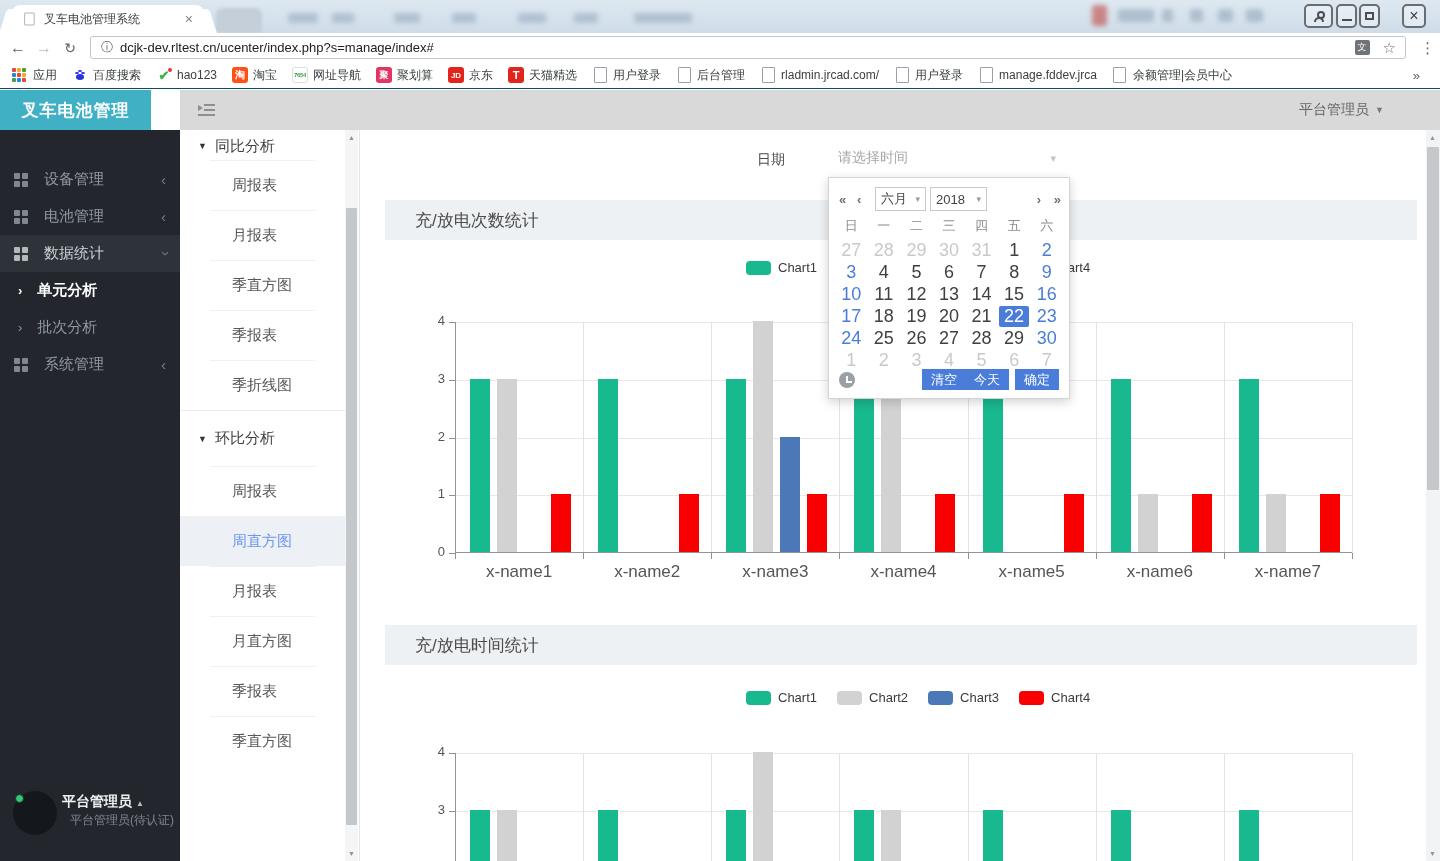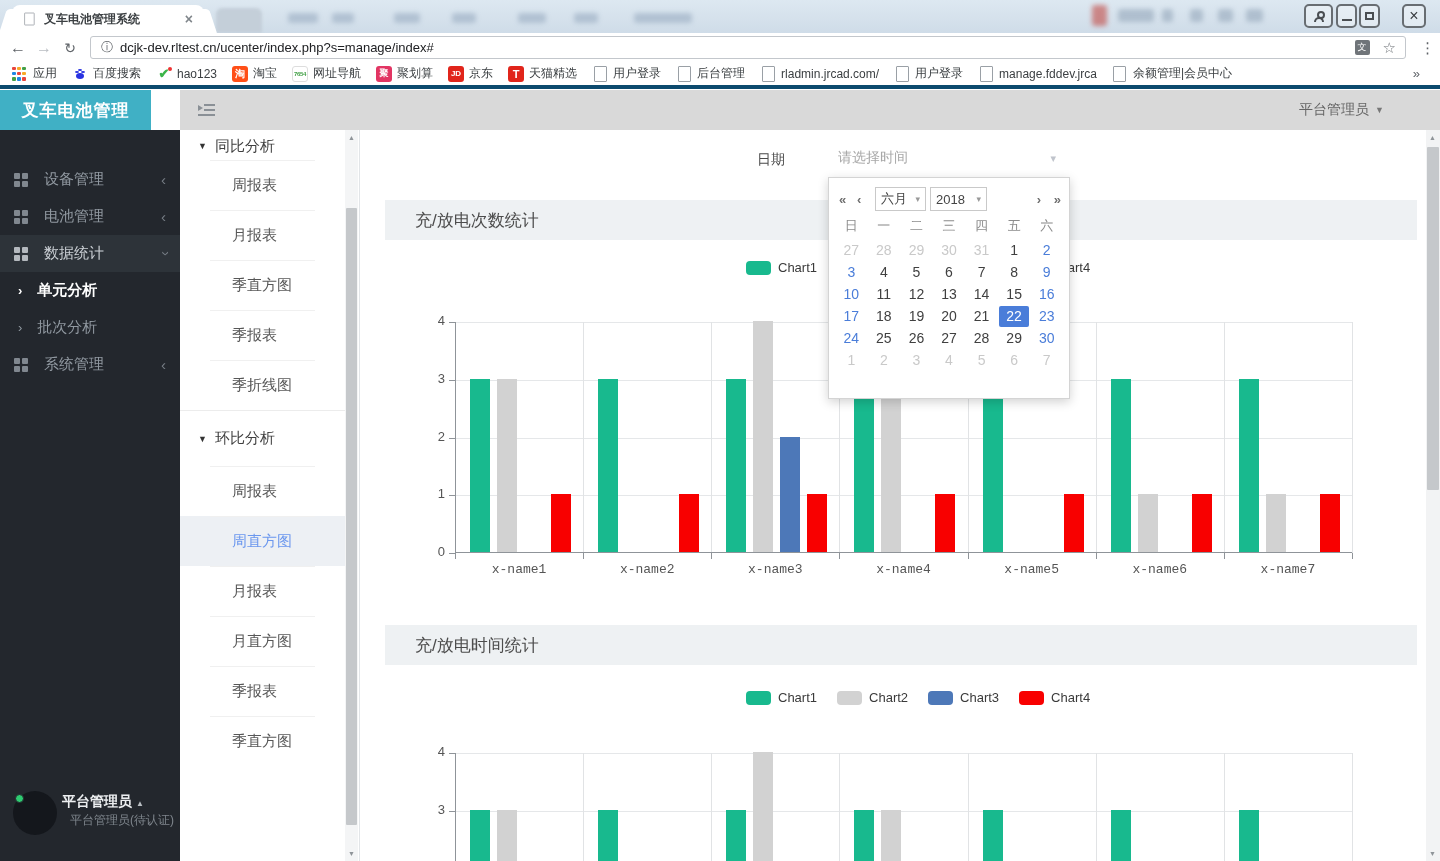--- a/index.html
+++ b/index.html
@@ -1,21 +1,21 @@
 <!DOCTYPE html>
 <html><head>
 <meta charset="utf-8">
 <style>
   * { box-sizing: border-box; }
   body { margin:0; font-family:"Liberation Sans", sans-serif; background:#888; }
   #stage { position:relative; width:1440px; height:861px; overflow:hidden; background:#fff; }
 
   
   #tabstrip { position:absolute; left:0; top:0; right:0; height:33px; background:linear-gradient(#dde8f1,#cfdce8); }
-  .tab { position:absolute; left:12px; top:5px; width:192px; height:28px; background:#fff; border-radius:8px 8px 0 0; z-index:3; display:flex; align-items:center; padding:0 9px;font-weight:bold; }
+  .tab { position:absolute; left:12px; top:5px; width:192px; height:28px; background:#fff; border-radius:8px 8px 0 0; z-index:3; display:flex; align-items:center; padding:0 9px; }
   .tab::before { content:""; position:absolute; left:-9px; bottom:0; width:16px; height:24px; background:#fff; transform:skewX(-18deg); border-radius:4px 0 0 0; }
   .tab::after  { content:""; position:absolute; right:-9px; bottom:0; width:16px; height:24px; background:#fff; transform:skewX(18deg); border-radius:0 4px 0 0; }
   .tab-title { font-size:12px; color:#3c4043; margin-left:7px; flex:1; white-space:nowrap; overflow:hidden; }
   .tab-close { font-size:14px; color:#80868b; padding:0 2px; }
   .ghost-tab { position:absolute; left:216px; top:8px; width:46px; height:25px; background:#c4cfd9; border-radius:6px 6px 0 0; filter:blur(1.5px); }
   .blob { position:absolute; border-radius:3px; filter:blur(2.5px); }
   .winbtn { position:absolute; top:4px; height:24px; border:2px solid #686d72; border-radius:5px; color:#3a3e42; display:flex; align-items:center; justify-content:center; font-size:12px; font-weight:bold; background:rgba(255,255,255,.35); }
   #btn-person { left:1304px; width:29px; }
   #btn-min   { left:1336px; width:21px; }
   #btn-max   { left:1359px; width:21px; }
@@ -28,21 +28,21 @@
   #navbar { position:absolute; left:0; top:33px; right:0; height:29px; background:#fff; z-index:2; }
   .navbtn { position:absolute; top:0; height:29px; width:24px; display:flex; align-items:center; justify-content:center; font-size:16px; color:#5f6368; }
   #nav-back { left:6px; } #nav-fwd { left:32px; color:#b9bdc2; } #nav-refresh { left:58px; font-size:14px; }
   #urlbar { position:absolute; left:90px; top:3px; width:1316px; height:23px; border:1px solid #c3c7cc; border-radius:3px; display:flex; align-items:center; background:#fff; }
   #url-info { margin:0 7px 0 10px; color:#5f6368; font-size:12px; }
   #url-text { font-size:13px; color:#202124; flex:1; white-space:nowrap; overflow:hidden; }
   #url-translate { width:15px; height:15px; background:#6f7479; border-radius:2px; color:#fff; font-size:9px; display:flex; align-items:center; justify-content:center; margin-right:13px; }
   #url-star { color:#6f7479; font-size:15px; margin-right:9px; }
   #nav-menu { position:absolute; right:4px; top:0; height:29px; width:18px; display:flex; align-items:center; justify-content:center; font-size:15px; color:#5f6368; letter-spacing:-1px; }
 
-  #bookmarks { position:absolute; left:0; top:62px; right:0; height:27px; background:#fff; border-bottom:4px solid #0c4a6e; display:flex; align-items:center; padding:0 12px; z-index:2; }
+  #bookmarks { position:absolute; left:0; top:62px; right:0; height:27px; background:#fff; border-bottom:1px solid #0c4a6e; display:flex; align-items:center; padding:0 12px; z-index:2; }
   .apps-grid { width:14px; height:14px; display:grid; grid-template-columns:repeat(3,1fr); gap:1.5px; margin-right:7px; }
   .apps-grid i { border-radius:1px; }
   .bm { display:flex; align-items:center; margin-right:15px; cursor:default; }
   .bm .lbl { font-size:12px; color:#3c4043; white-space:nowrap; margin-left:5px; }
   .ic { width:16px; height:16px; border-radius:3px; display:inline-flex; align-items:center; justify-content:center; font-weight:bold; color:#fff; position:relative; flex:none; }
   .ic-baidu::before { content:""; position:absolute; left:4px; top:7px; width:8px; height:6px; border-radius:50%; background:#2932e1;
       box-shadow:-3px -4px 0 -2px #2932e1, 3px -4px 0 -2px #2932e1, 0 -6px 0 -2px #2932e1; }
   .ic-hao123 { color:#3db54a; font-size:13px; }
   .ic-hao123::after { content:""; position:absolute; right:0; top:1px; width:4px; height:4px; border-radius:50%; background:#e33; }
   .ic-taobao { background:#ff4f17; font-size:10px; }
@@ -117,36 +117,36 @@
   .lg-swatch { width:25px; height:14px; border-radius:4px; }
 
   .chart { position:absolute; }
   .hgrid { position:absolute; left:0; right:0; height:1px; background:#e5e7e9; }
   .vgrid { position:absolute; top:0; bottom:0; width:1px; background:#e1e3e5; }
   .yaxis { position:absolute; left:0; top:0; bottom:0; width:1px; background:#8f9499; }
   .xaxis { position:absolute; left:0; right:0; bottom:0; height:1px; background:#8f9499; }
   .ytick { position:absolute; left:-6px; width:6px; height:1px; background:#8f9499; }
   .xtick { position:absolute; bottom:-6px; height:6px; width:1px; background:#8f9499; }
   .ylab  { position:absolute; width:30px; text-align:right; font-size:13px; color:#555; }
-  .xlab  { position:absolute; text-align:center; font-size:13px; color:#555;font-family:Liberation Mono, monospace; }
+  .xlab  { position:absolute; text-align:center; font-size:17px; color:#555; }
   .bar   { position:absolute; bottom:1px; width:20px; }
 
   
   #datepicker { position:absolute; left:828px; top:177px; width:242px; height:222px; background:#fff; border:1px solid #d4d4d4; box-shadow:0 3px 10px rgba(0,0,0,.18); z-index:60; }
   .dp-nav { position:absolute; top:9px; left:0; right:0; height:24px; }
   .dp-arrow { position:absolute; top:0; height:24px; display:flex; align-items:center; font-size:13px; color:#6f6f6f; font-weight:bold; }
   #dp-py { left:10px; } #dp-pm { left:28px; } #dp-nm { right:28px; } #dp-ny { right:8px; }
   .dp-sel { position:absolute; top:0; height:24px; border:1px solid #c9c9c9; display:flex; align-items:center; justify-content:space-between; padding:0 5px; font-size:13px; color:#444; background:#fff; }
   #dp-month { left:46px; width:51px; } #dp-year { left:101px; width:57px; }
   .dp-sel .caret { font-size:9px; color:#999; margin-left:3px; }
   .dp-week { position:absolute; top:38px; left:6px; right:6px; display:grid; grid-template-columns:repeat(7,1fr); }
   .dp-week span { text-align:center; font-size:13px; color:#8c8c8c; height:20px; line-height:20px; }
   #dp-days { position:absolute; top:61px; left:6px; right:6px; }
   .dp-row { display:grid; grid-template-columns:repeat(7,1fr); }
-  .dp-cell { height:22px; display:flex; align-items:center; justify-content:center; font-size:14px; color:#404040; cursor:default; }
+  .dp-cell { height:22px; display:flex; align-items:center; justify-content:center; font-size:18px; color:#404040; cursor:default; }
   .dp-cell.m { color:#c9c9c9; }
   .dp-cell.w { color:#4a7dd9; }
   .dp-cell.sel span { background:#4a7dd9; color:#fff; width:30px; height:21px; display:flex; align-items:center; justify-content:center; border-radius:2px; }
   .dp-foot { position:absolute; left:0; right:0; bottom:7px; height:22px; }
   #dp-clock { position:absolute; left:10px; top:3px; width:16px; height:16px; border-radius:50%; background:#9aa0a6; }
   #dp-clock::after { content:""; position:absolute; left:7px; top:4px; width:4px; height:5px; border-left:2px solid #fff; border-bottom:2px solid #fff; }
   .dp-btn { position:absolute; top:0; height:21px; line-height:21px; background:#4a7dd9; color:#fff; font-size:13px; text-align:center; padding:0 9px; }
   #dp-clear { right:103px; } #dp-today { right:60px; } #dp-ok { right:10px; }
 </style>
 </head>
@@ -697,15 +697,21 @@
             <span>5</span>
           </div>
           <div class="dp-cell m">
             <span>6</span>
           </div>
           <div class="dp-cell m">
             <span>7</span>
           </div>
         </div>
       </div>
+    <div class="dp-foot">
+      <span id="dp-clock"></span>
+      <span class="dp-btn" id="dp-clear">清空</span>
+      <span class="dp-btn" id="dp-today">今天</span>
+      <span class="dp-btn" id="dp-ok">确定</span>
+    </div>
   </div>
 
 </div>
 
 </body></html>

